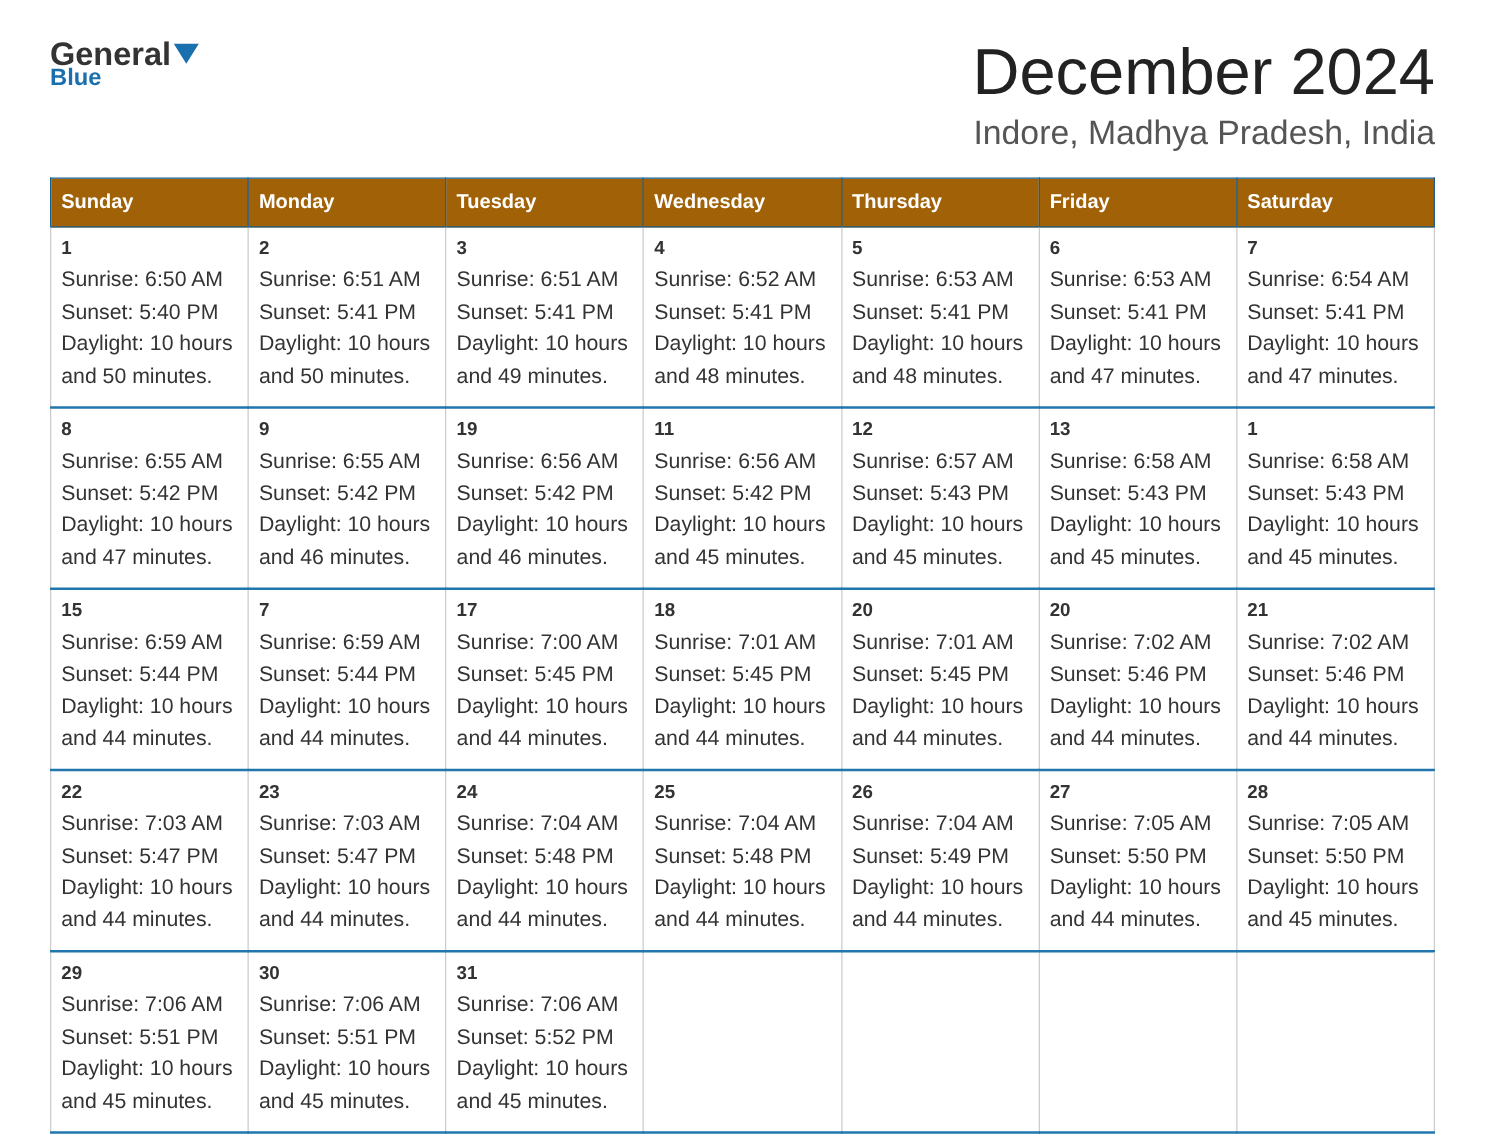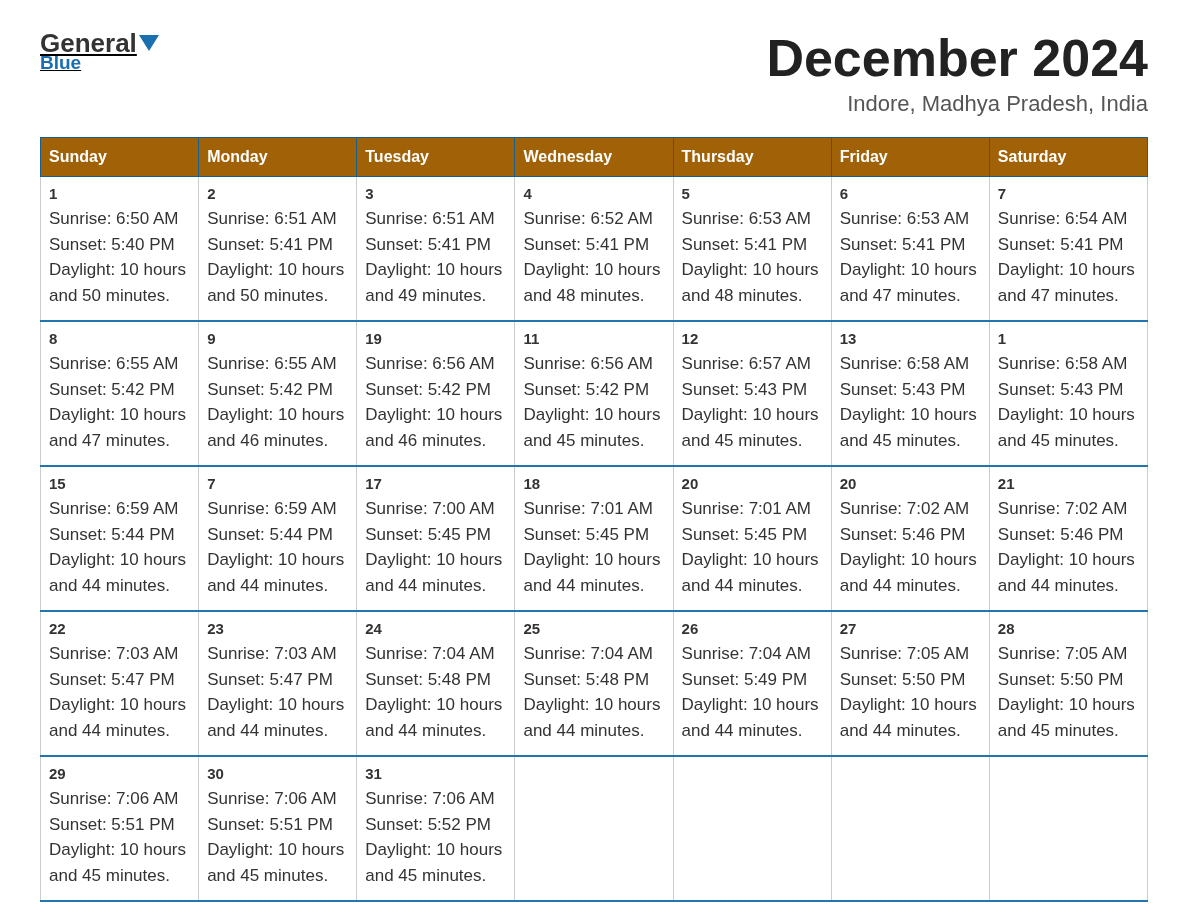--- a/index.html
+++ b/index.html
@@ -13,21 +13,20 @@
     .header-area {
       display: flex;
       justify-content: space-between;
       align-items: flex-start;
       margin-bottom: 20px;
     }
     .logo-area {
       display: flex;
       flex-direction: column;
       align-items: flex-start;
-      text-decoration: underline;
     }
     .logo-text {
       font-size: 26px;
       font-weight: bold;
       color: #333;
       line-height: 1;
     }
     .logo-text span.general { color: #333; }
     .logo-triangle {
       display: inline-block;
@@ -45,26 +44,26 @@
       color: #1a6faf;
       font-size: 19px;
       font-weight: bold;
       margin-top: -4px;
     }
     .title-area {
       text-align: right;
     }
     .month-title {
       font-size: 52px;
-      font-weight: bold;
+      font-weight: normal;
       color: #222;
       line-height: 1.1;
     }
     .location-title {
-      font-size: 22px;
+      font-size: 27px;
       color: #555;
       margin-top: 4px;
     }
     .calendar-table {
       width: 100%;
       border-collapse: collapse;
     }
     .calendar-table thead th {
       background-color: #a16207;
       color: #fff;

